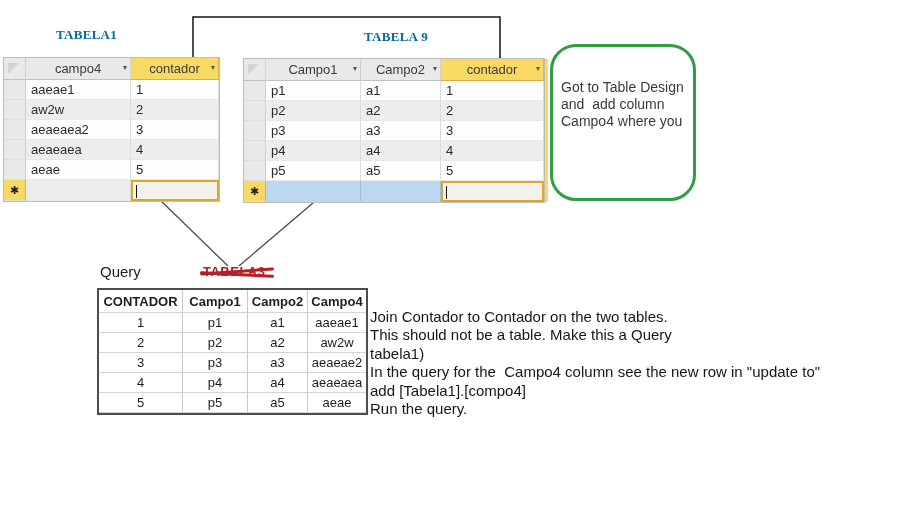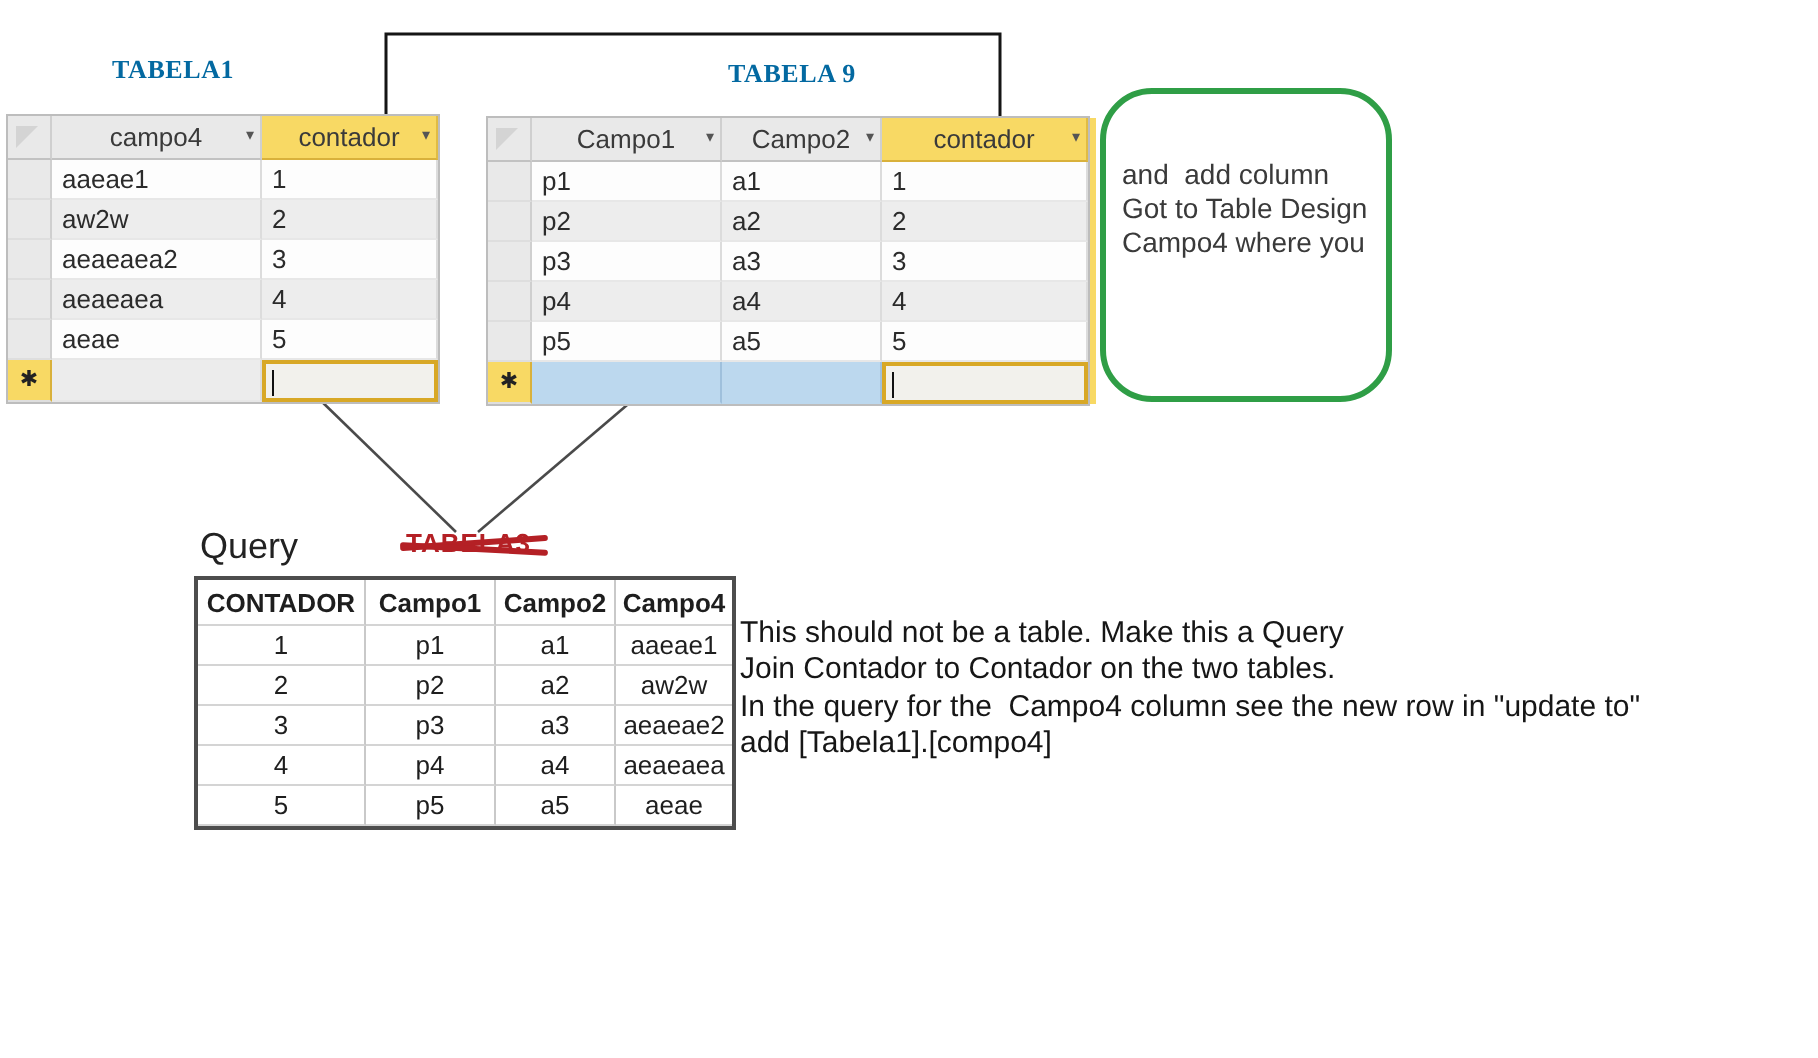--- a/index.html
+++ b/index.html
@@ -40,21 +40,21 @@
   .caret{display:inline-block;width:1px;height:13px;background:#111;vertical-align:middle;}
   .stripe{position:absolute;right:-4px;top:0;bottom:0;width:3px;background:#f8d964;}
 
   
   .notebox{position:absolute;left:550px;top:44px;width:146px;height:157px;box-sizing:border-box;
            border:3px solid #2f9e46;border-radius:26px;background:#fff;padding:32px 4px 0 8px;
            font-size:14px;line-height:17px;color:#3a3a3a;}
   .notebox .line{white-space:pre;}
 
   
-  .qlabel{position:absolute;left:100px;top:263px;font-size:18px;color:#222;}
+  .qlabel{position:absolute;left:100px;top:263px;font-size:15px;color:#222;}
   .crossed{position:absolute;left:203px;top:264px;font-weight:bold;font-size:13px;color:#b42025;letter-spacing:.5px;}
   .crossed .bar{position:absolute;left:-3px;right:-9px;height:3px;background:#b42025;border-radius:2px;}
   .bar1{top:6px;transform:rotate(-4deg);}
   .bar2{top:9px;transform:rotate(3deg);}
 
   .qtable{position:absolute;left:97px;top:288px;border:2px solid #4d4d4d;background:#fff;font-size:13px;color:#1e1e1e;}
   .qrow{display:flex;}
   .qc{box-sizing:border-box;height:20px;display:flex;align-items:center;justify-content:center;
       border-right:1px solid #c9c9c9;border-bottom:1px solid #d4d4d4;}
   .qrow .qc:last-child{border-right:none;}
@@ -179,22 +179,22 @@
       </div>
     <div class="newrow">
       <div class="rowsel star">✱</div>
       <div class="cell wp1 blue"></div>
       <div class="cell wp2 blue"></div>
       <div class="cell wct2 active"><span class="caret"></span></div>
     </div>
   </div>
 
   <div class="notebox">
+      <div class="line">Got to Table Design</div>
       <div class="line">and  add column</div>
-      <div class="line">Got to Table Design</div>
       <div class="line">Campo4 where you</div>
     </div>
 
   <div class="qlabel">Query</div>
   <div class="crossed">
     <span>TABELA3</span>
     <span class="bar bar1"></span>
     <span class="bar bar2"></span>
   </div>
 
@@ -233,19 +233,21 @@
         <div class="qrow">
           <div class="qc qc0">5</div>
           <div class="qc qc1">p5</div>
           <div class="qc qc2">a5</div>
           <div class="qc qc3">aeae</div>
         </div>
       </div>
   </div>
 
   <div class="instr">
+      <div class="line">Join Contador to Contador on the two tables.</div>
       <div class="line">This should not be a table. Make this a Query</div>
-      <div class="line">Join Contador to Contador on the two tables.</div>
+      <div class="line">tabela1)</div>
       <div class="line">In the query for the  Campo4 column see the new row in "update to"</div>
       <div class="line">add [Tabela1].[compo4]</div>
+      <div class="line">Run the query.</div>
     </div>
 
 </div>
 
 </body></html>

